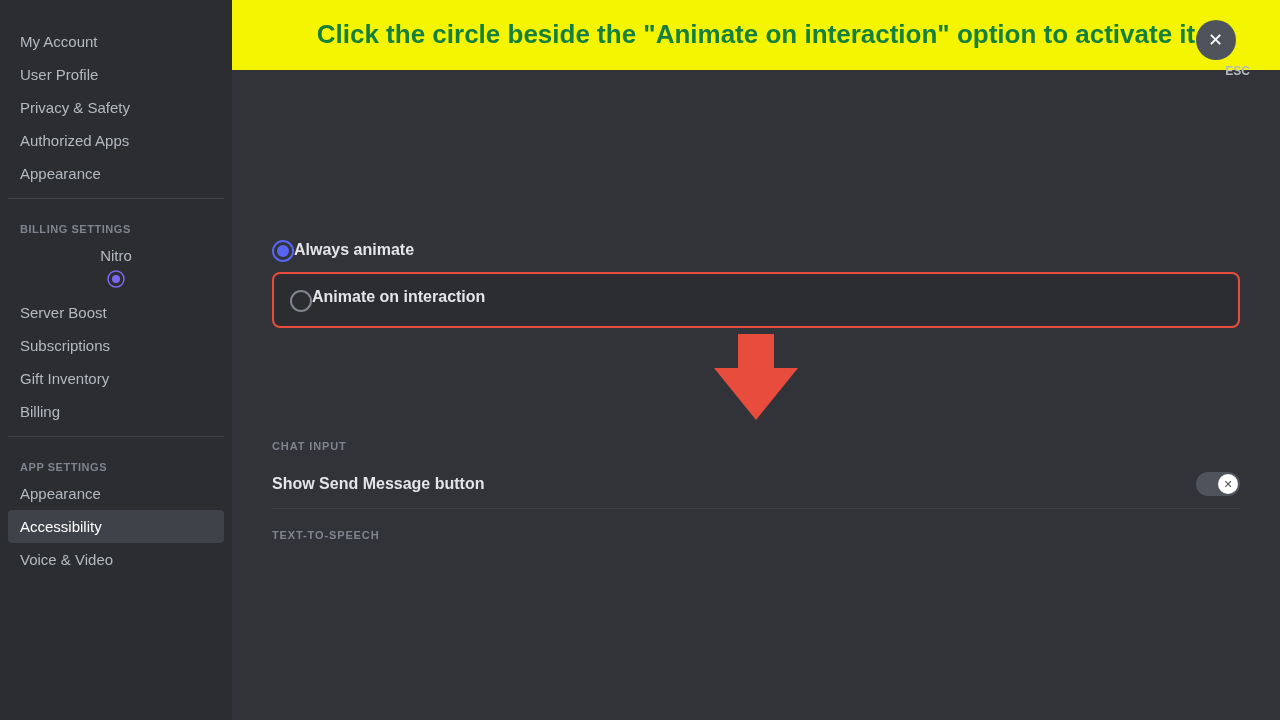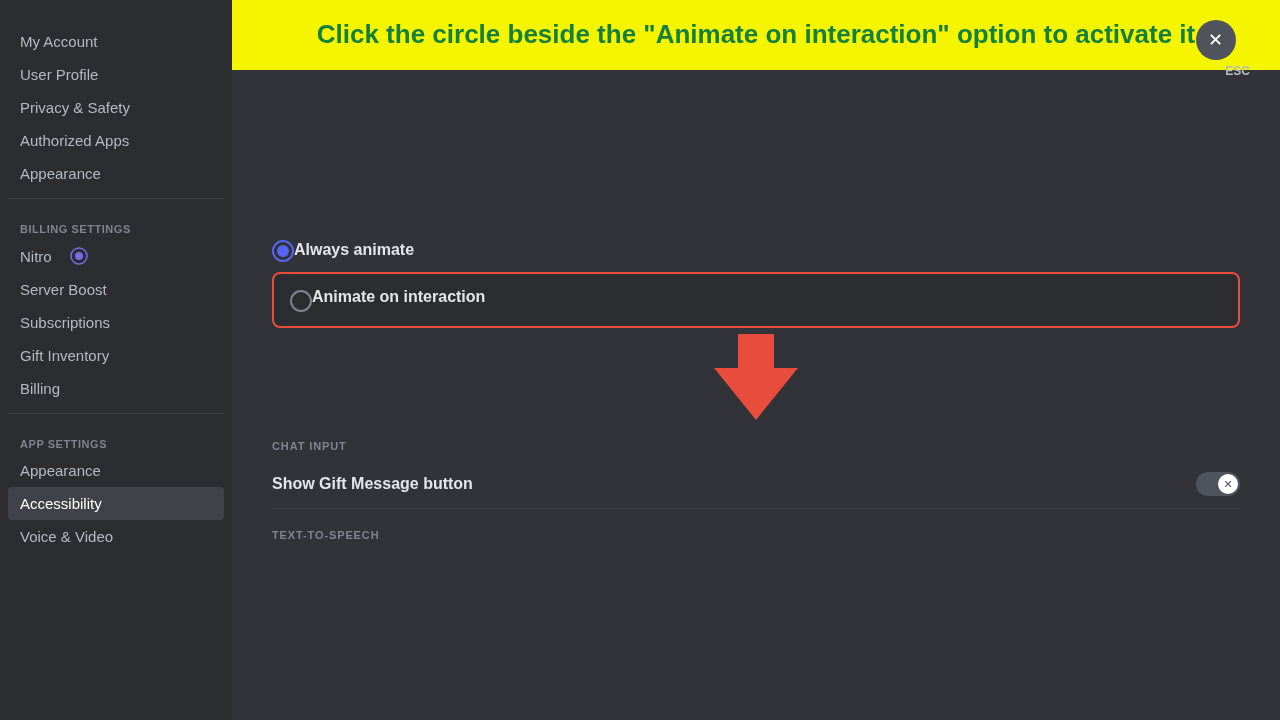--- a/index.html
+++ b/index.html
@@ -44,21 +44,22 @@
       letter-spacing: 0.05em;
     }
     .sidebar-divider {
       height: 1px;
       background: #3f4147;
       margin: 8px 0;
     }
     .sidebar-item-with-icon {
       display: flex;
       align-items: center;
-      gap: 18px;
+      gap: 6px;
+      flex-direction: column;
     }
     .nitro-icon {
       width: 18px;
       height: 18px;
       display: inline-flex;
       align-items: center;
       justify-content: center;
     }
     .nitro-icon svg { width: 18px; height: 18px; }
 
@@ -281,21 +282,21 @@
       <div style="width: 36px; height: 50px; background: #e74c3c;"></div>
 
       <div style="width: 0; height: 0; border-left: 42px solid transparent; border-right: 42px solid transparent; border-top: 52px solid #e74c3c;"></div>
     </div>
   </div>
 
 
   <div class="section-header">CHAT INPUT</div>
 
   <div class="setting-row">
-    <span class="setting-row-label">Show Gift Message button</span>
+    <span class="setting-row-label">Show Send Message button</span>
     <div class="toggle off">
       <div class="toggle-knob">
         <span style="font-size:11px; color:#4f545c;">✕</span>
       </div>
     </div>
   </div>
 
   <div class="section-header">TEXT-TO-SPEECH</div>
 </div>
 

